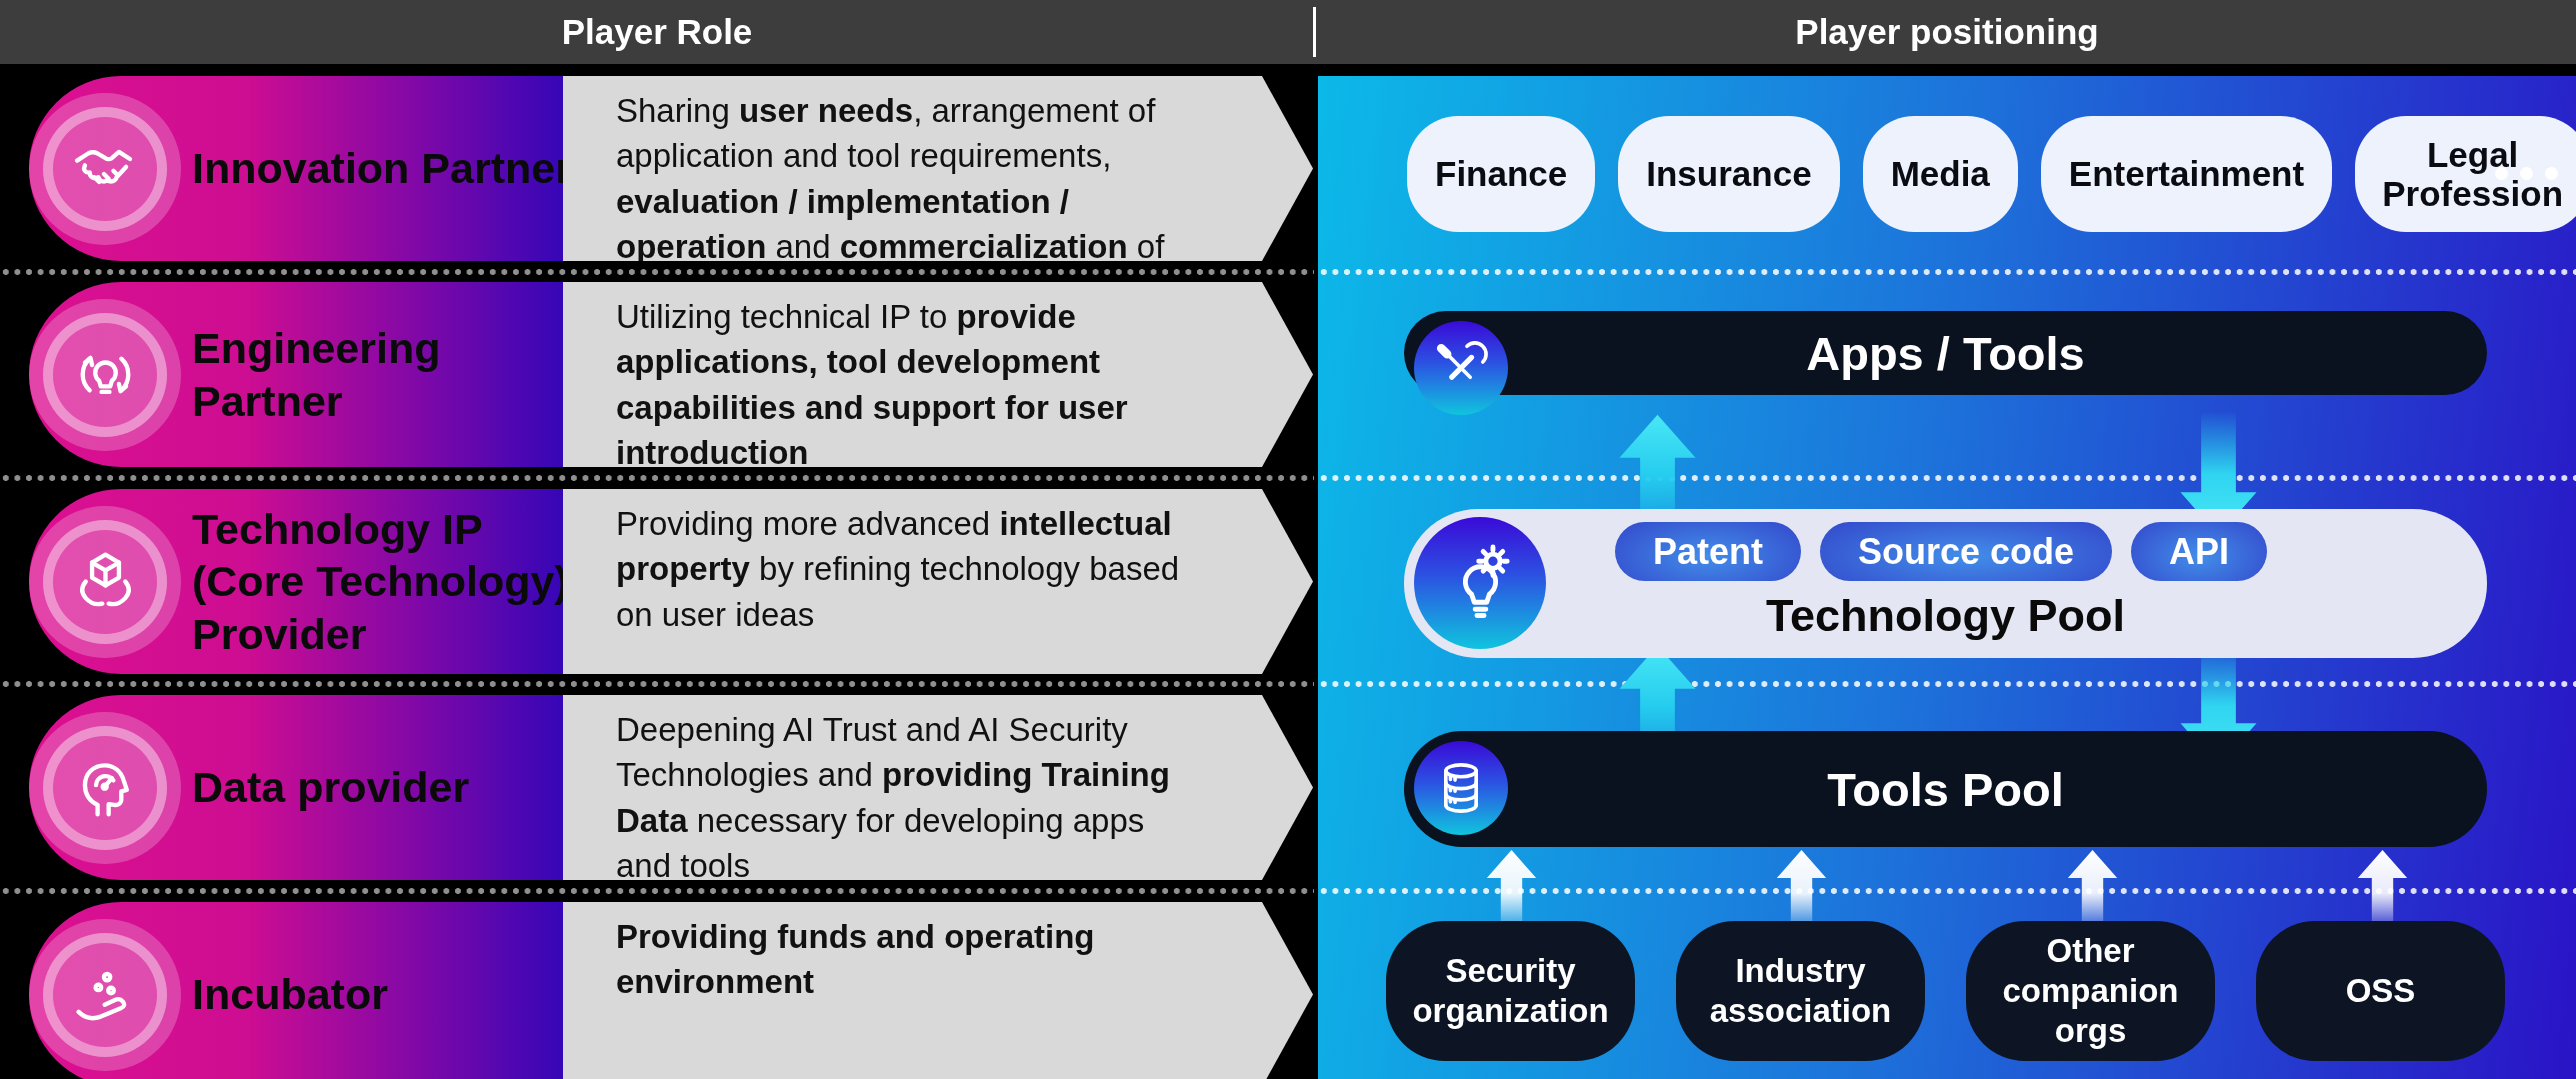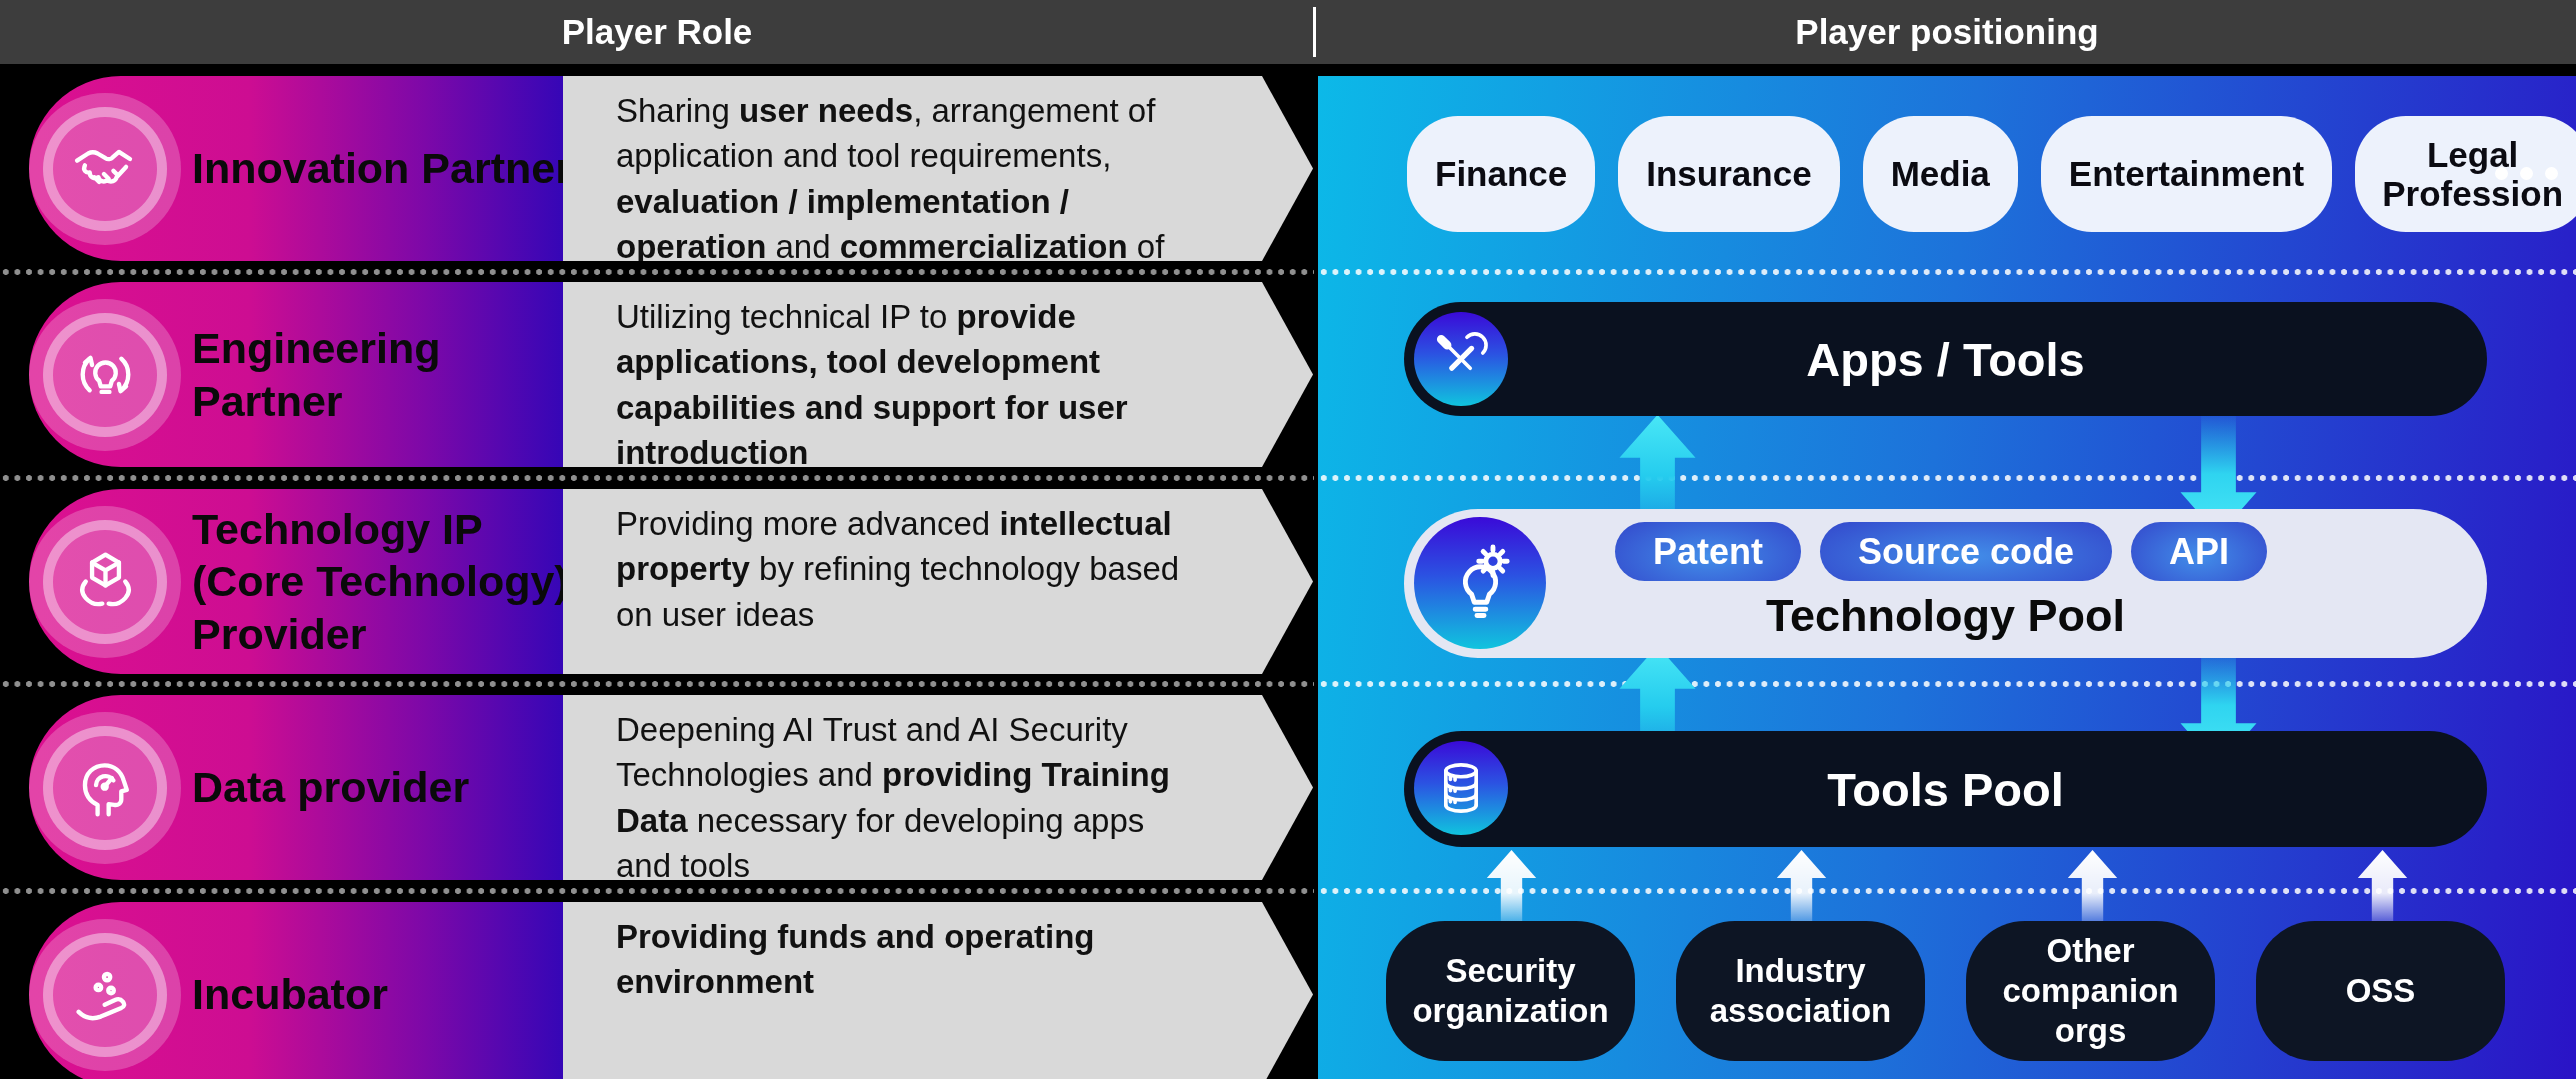--- a/index.html
+++ b/index.html
@@ -45,21 +45,21 @@
 
   .sectors{position:absolute;left:1407px;top:116px;height:116px;display:flex;gap:23px;z-index:3;}
   .sector-pill{border-radius:51px;background:#edf2fc;color:#0b0b12;font-weight:700;font-size:35px;
                display:flex;align-items:center;justify-content:center;text-align:center;line-height:1.12;padding:0 28px;}
   .sector-pill.wrap{width:195px;padding:0 20px;}
   .more-dots{position:absolute;left:2495px;top:167px;display:flex;gap:11.6px;z-index:3;}
   .more-dots i{width:13.2px;height:13.2px;border-radius:50%;background:#fff;display:block;}
 
   .bar{position:absolute;left:1404px;width:1083px;border-radius:825px;background:#0a111f;
        display:flex;align-items:center;justify-content:center;color:#fff;font-weight:700;z-index:3;}
-  .bar.apps{top:302px;height:114px;font-size:47px;}
+  .bar.apps{top:311px;height:84px;font-size:47px;}
   .bar.data{top:731px;height:116px;font-size:47px;}
   .bar-badge{position:absolute;left:10px;top:10px;width:94px;height:94px;border-radius:50%;
              background:linear-gradient(180deg,#3a0ad8 0%,#2b53e2 45%,#10c4de 100%);
              display:flex;align-items:center;justify-content:center;}
   .bar-badge svg{width:66px;height:66px;}
   .bar-badge path,.bar-badge circle,.bar-badge ellipse{fill:none;stroke:#fff;stroke-width:5.5;stroke-linecap:round;stroke-linejoin:round;}
 
   .pool{position:absolute;left:1404px;top:509px;width:1083px;height:149px;border-radius:74px;background:#e4e7f3;z-index:3;}
   .pool-badge{position:absolute;left:10px;top:8.3px;width:132px;height:132px;border-radius:50%;
               background:linear-gradient(180deg,#3a0ad8 0%,#2b53e2 45%,#10c4de 100%);

